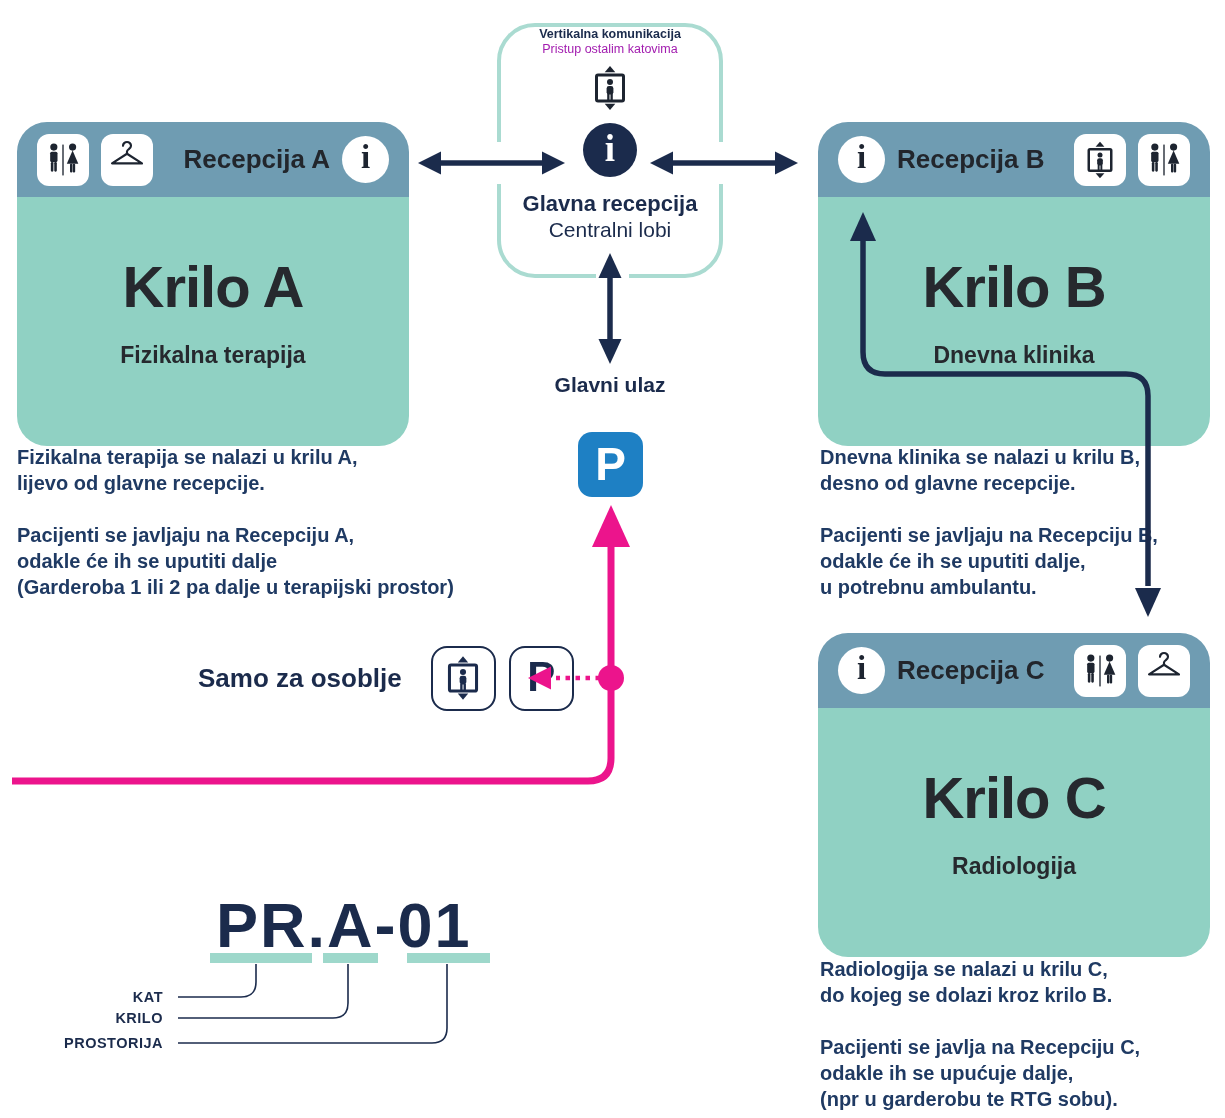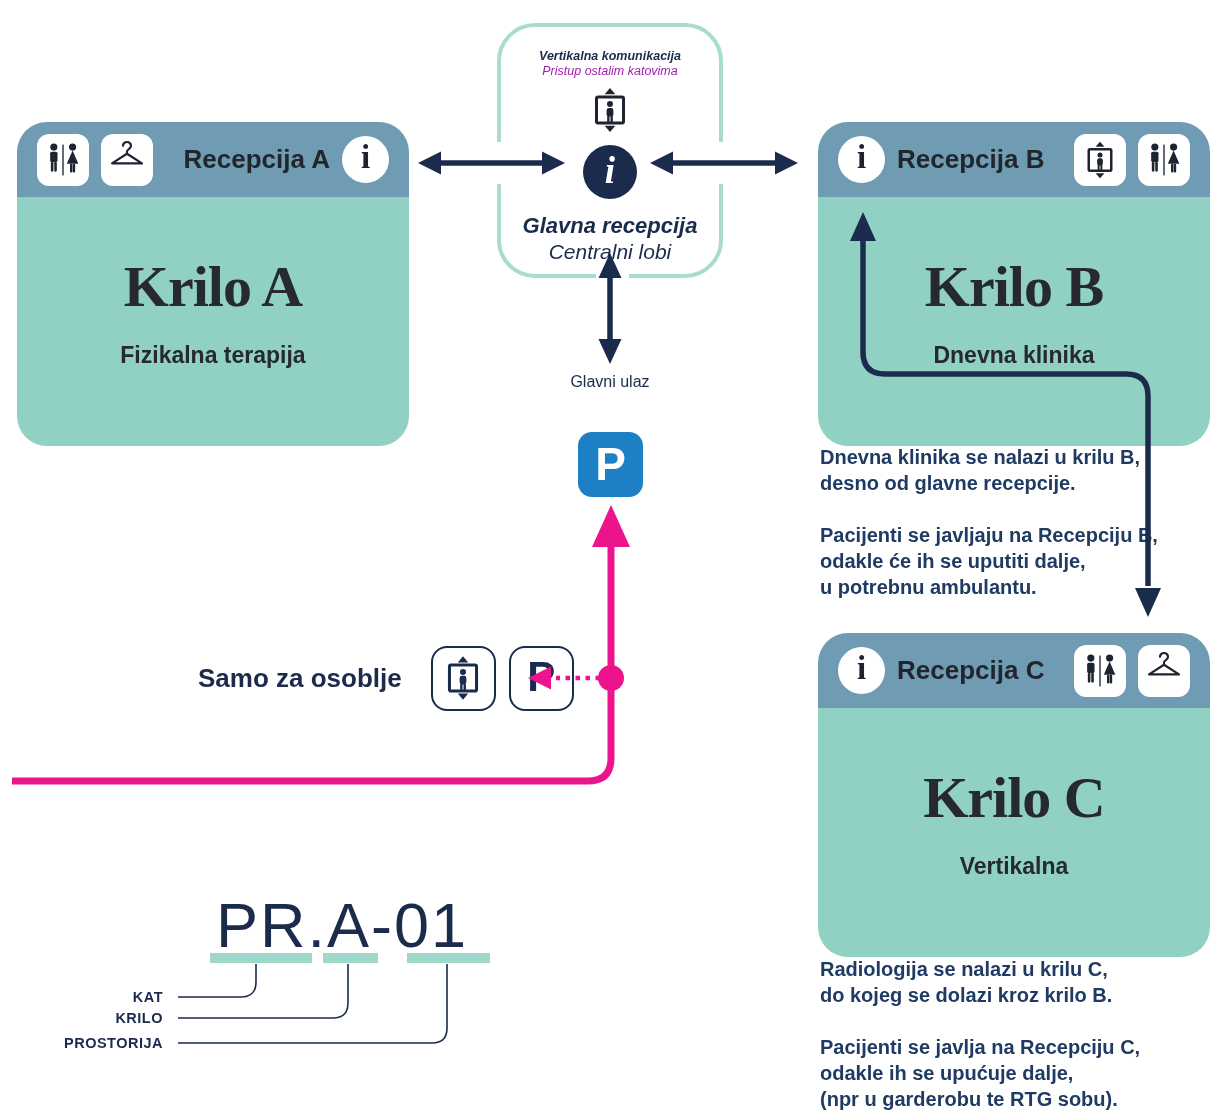--- a/index.html
+++ b/index.html
@@ -2,59 +2,59 @@
 <html><head>
 <meta charset="utf-8">
 <style>
   html,body{margin:0;padding:0;background:#ffffff;}
   .canvas{position:relative;width:1225px;height:1118px;background:#fff;overflow:hidden;
           font-family:"Liberation Sans",sans-serif;color:#1b2b4c;}
   
   .card{position:absolute;width:392px;border-radius:30px;overflow:hidden;z-index:1;}
   .card-header{height:75px;background:#6f9cb2;display:flex;align-items:center;padding:0 20px;gap:12px;}
   .card-body{height:231px;background:#90d1c3;display:flex;flex-direction:column;align-items:center;justify-content:center;padding-bottom:18px;}
-  .wing-name{font-size:58px;font-weight:800;color:#26292e;letter-spacing:-1px;line-height:1;font-family:Liberation Serif, serif;}
+  .wing-name{font-size:58px;font-weight:800;color:#26292e;letter-spacing:-1px;line-height:1;}
   .wing-dept{font-size:23px;font-weight:700;color:#26292e;margin-top:28px;line-height:1;}
   .hdr-title{font-size:26px;font-weight:800;color:#22262c;white-space:nowrap;}
   .sq-icon{width:52px;height:52px;background:#fff;border-radius:12px;display:flex;align-items:center;justify-content:center;flex:0 0 auto;color:#1d2430;}
   .sq-icon svg{width:40px;height:40px;display:block;}
   .info-circle{width:47px;height:47px;border-radius:50%;background:#fff;display:flex;align-items:center;justify-content:center;flex:0 0 auto;}
   .info-circle .i{font-family:"Liberation Serif",serif;font-weight:700;font-size:33px;color:#1d2430;line-height:1;transform:translateY(-2px);}
   .push{margin-left:auto;}
   
   .hub{position:absolute;left:497px;top:23px;width:226px;height:255px;box-sizing:border-box;
        border:4px solid #aadbd1;border-radius:38px;z-index:1;
-       display:flex;flex-direction:column;align-items:center;padding-top:22px;text-align:center;font-style:italic;}
+       display:flex;flex-direction:column;align-items:center;text-align:center;}
   .hub-note-b{font-size:12.5px;font-weight:800;color:#1b2b4c;line-height:15px;}
   .hub-note{font-size:12.5px;font-weight:500;color:#a21caf;line-height:15px;}
   .hub-lift{width:48px;height:48px;margin-top:7px;color:#1d2430;}
   .hub-lift svg{width:48px;height:48px;display:block;}
   .hub-info{width:54px;height:54px;border-radius:50%;background:#1b2b4c;display:flex;align-items:center;justify-content:center;margin-top:11px;}
   .hub-info .i{font-family:"Liberation Serif",serif;font-weight:700;font-size:37px;color:#fff;line-height:1;transform:translateY(-2px);}
   .hub-title{font-size:22px;font-weight:800;color:#1b2b4c;margin-top:14px;line-height:1.2;}
   .hub-sub{font-size:21px;font-weight:400;color:#1b2b4c;line-height:1.2;}
   .gap-cover{position:absolute;background:#fff;z-index:2;}
   
   .entrance{position:absolute;left:497px;top:372px;width:226px;text-align:center;z-index:1;}
-  .ent-title{font-size:16px;font-weight:400;color:#1b2b4c;line-height:1.2;}
+  .ent-title{font-size:21px;font-weight:700;color:#1b2b4c;line-height:1.2;}
   .ent-sub{font-size:21px;font-weight:400;color:#1f3a63;line-height:1.3;}
   .p-badge{position:absolute;left:578px;top:432px;width:65px;height:65px;background:#1e80c4;border-radius:14px;
            display:flex;align-items:center;justify-content:center;z-index:1;}
   .p-badge span{color:#fff;font-size:46px;font-weight:800;line-height:1;transform:translateY(-1px);}
   
   .staff{position:absolute;left:198px;top:645px;height:66px;display:flex;align-items:center;z-index:1;}
   .staff-label{font-size:26px;font-weight:800;color:#1b2b4c;margin-right:16px;white-space:nowrap;}
   .out-icon{width:65px;height:65px;box-sizing:border-box;border:2.5px solid #1b2b4c;border-radius:16px;background:#fff;
             display:flex;align-items:center;justify-content:center;margin-left:13px;color:#1b2b4c;}
   .out-icon svg{width:52px;height:52px;display:block;}
   .out-icon .pp{font-size:42px;font-weight:800;color:#1b2b4c;line-height:1;transform:translateY(-1px);}
   
   .note{position:absolute;font-size:20px;font-weight:600;line-height:26px;color:#1f3a63;white-space:pre-line;z-index:1;}
   
-  .room-code{position:absolute;left:216px;top:894px;font-size:63px;font-weight:400;letter-spacing:2px;color:#1b2b4c;line-height:1;z-index:1;}
+  .room-code{position:absolute;left:216px;top:894px;font-size:63px;font-weight:700;letter-spacing:2px;color:#1b2b4c;line-height:1;z-index:1;}
   .code-bar{position:absolute;height:10px;background:#9ed8cb;z-index:1;}
   .legend-label{position:absolute;left:40px;width:123px;text-align:right;font-size:14.5px;font-weight:800;letter-spacing:0.5px;color:#1b2b4c;line-height:18px;z-index:1;}
   
   svg.overlay{position:absolute;left:0;top:0;z-index:3;pointer-events:none;}
 </style>
 </head>
 <body>
 
 <div class="canvas">
 
@@ -148,21 +148,21 @@
       </div>
       <div class="sq-icon">
         <svg viewBox="0 0 48 48" fill="none" stroke="#1d2430" stroke-width="2.6" stroke-linecap="round" stroke-linejoin="round">
           <path d="M24,16.5 v-2.6 c0,-1.6 1.1,-2.3 2.3,-3.1 c1.3,-0.9 2.5,-1.9 2.5,-3.8 a4.8,4.6 0 1 0 -9.6,0"></path>
           <path d="M24,16.5 L42,28 H6 Z"></path>
         </svg>
       </div>
     </div>
     <div class="card-body">
       <div class="wing-name">Krilo C</div>
-      <div class="wing-dept">Vertikalna</div>
+      <div class="wing-dept">Radiologija</div>
     </div>
   </div>
 
   <div class="hub">
     <div class="hub-note-b">Vertikalna komunikacija</div>
     <div class="hub-note">Pristup ostalim katovima</div>
     <div class="hub-lift">
       <svg viewBox="0 0 48 48" fill="#1d2430">
         <polygon points="24,2 18.7,8.2 29.3,8.2"></polygon>
         <polygon points="24,46 18.7,39.8 29.3,39.8"></polygon>
@@ -202,20 +202,26 @@
         <rect x="20.9" y="22" width="6.2" height="8" rx="2.2"></rect>
         <rect x="21.4" y="29.5" width="2.2" height="5.6"></rect>
         <rect x="24.5" y="29.5" width="2.2" height="5.6"></rect>
       </svg>
     </div>
     <div class="out-icon">
       <span class="pp">P</span>
     </div>
   </div>
 
+  <div class="note" style="left:17px;top:444px;width:440px;">Fizikalna terapija se nalazi u krilu A,
+lijevo od glavne recepcije.
+
+Pacijenti se javljaju na Recepciju A,
+odakle će ih se uputiti dalje
+(Garderoba 1 ili 2 pa dalje u terapijski prostor)</div>
   <div class="note" style="left:820px;top:444px;width:360px;">Dnevna klinika se nalazi u krilu B,
 desno od glavne recepcije.
 
 Pacijenti se javljaju na Recepciju B,
 odakle će ih se uputiti dalje,
 u potrebnu ambulantu.</div>
   <div class="note" style="left:820px;top:956px;width:380px;">Radiologija se nalazi u krilu C,
 do kojeg se dolazi kroz krilo B.
 
 Pacijenti se javlja na Recepciju C,

